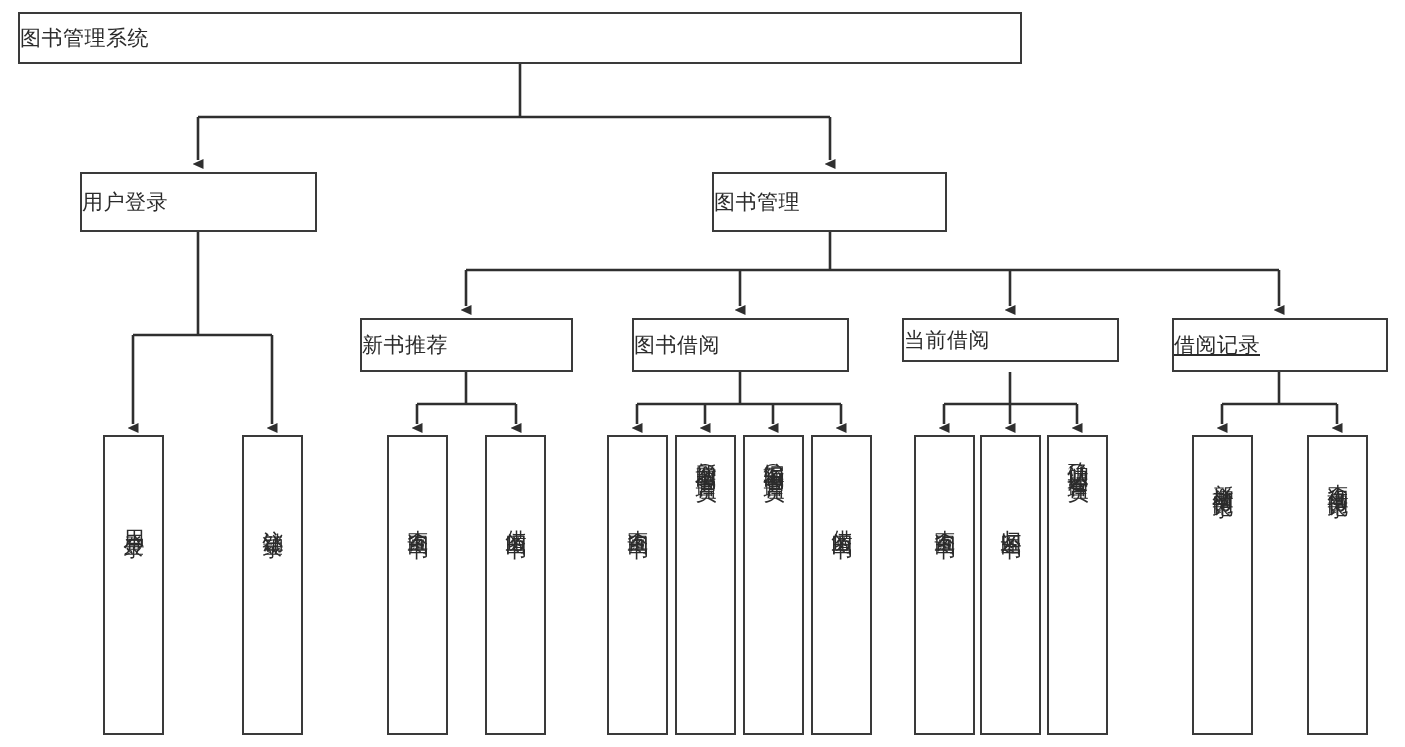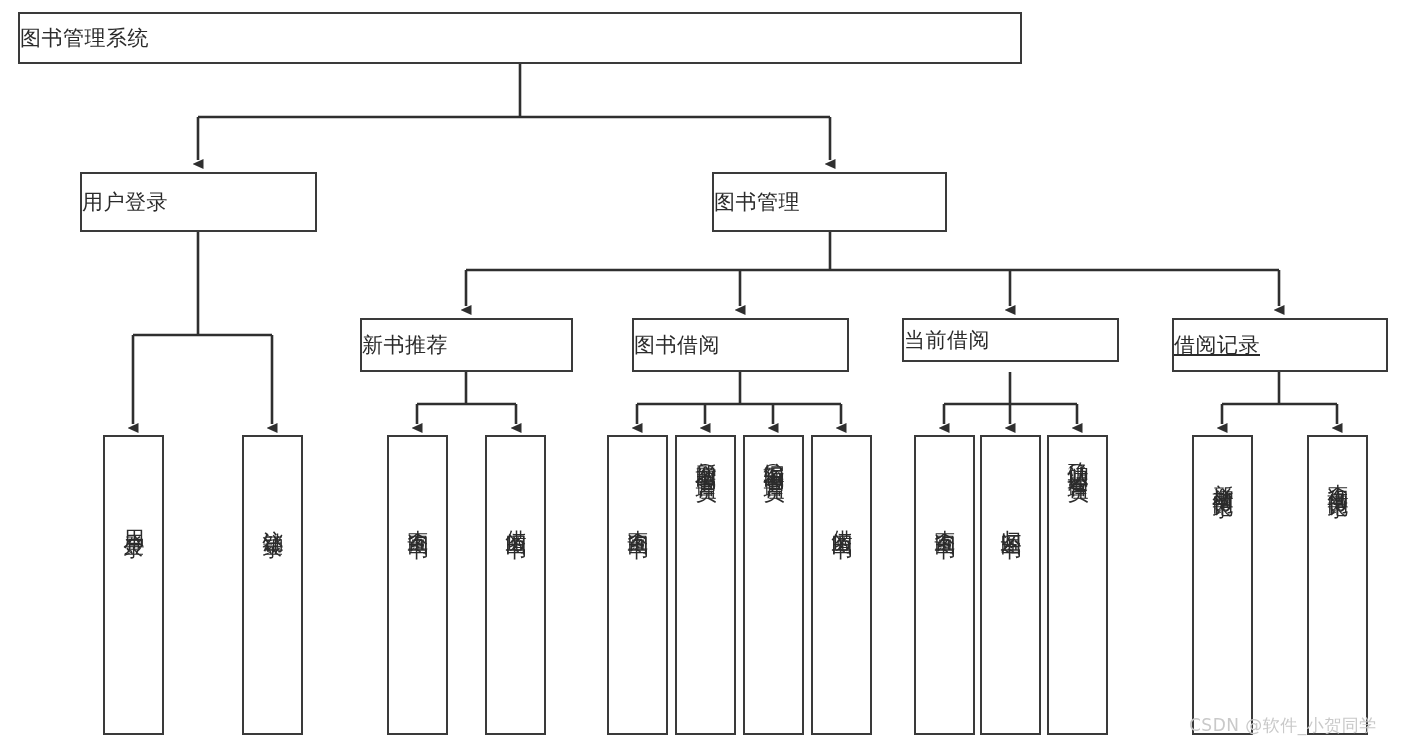--- a/index.html
+++ b/index.html
@@ -189,15 +189,14 @@
   </div>
 
   <div class="node vert" style="left:1192px; top:435px; width:61px; height:300px; padding-top:30px;">
     <span class="vlabel">新增借阅记录</span>
   </div>
 
   <div class="node vert" style="left:1307px; top:435px; width:61px; height:300px; padding-top:30px;">
     <span class="vlabel">查询借阅记录</span>
   </div>
 
-  <div class="watermark" style="left:1189px; top:714px;">CSDN @软件_小贺同学</div>
 
 </div>
 
 </body></html>

